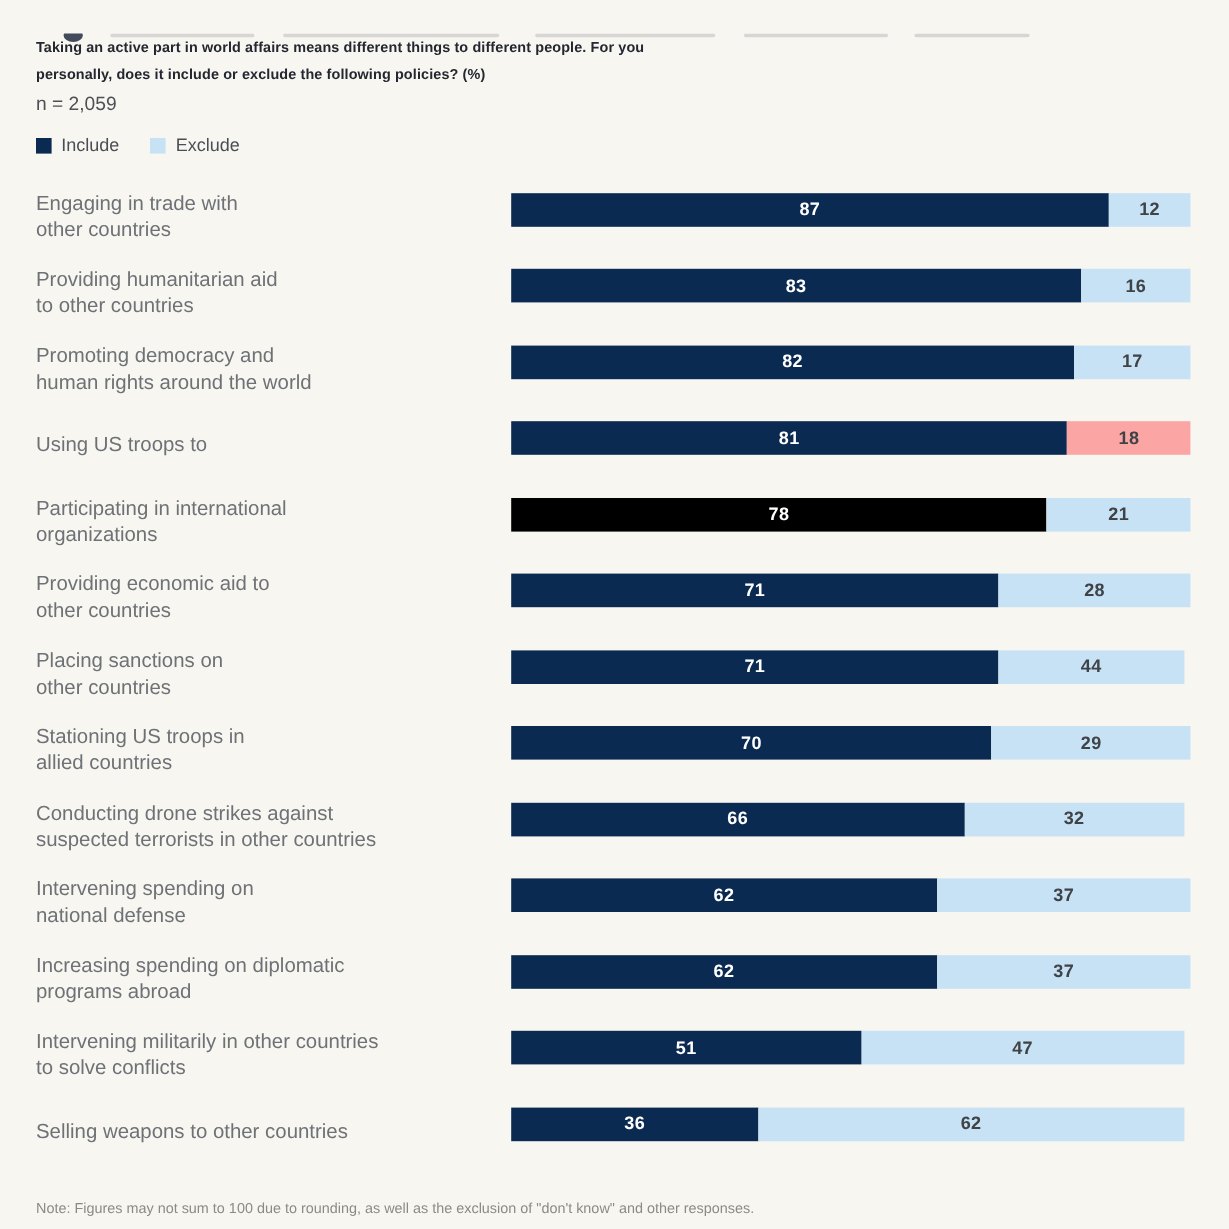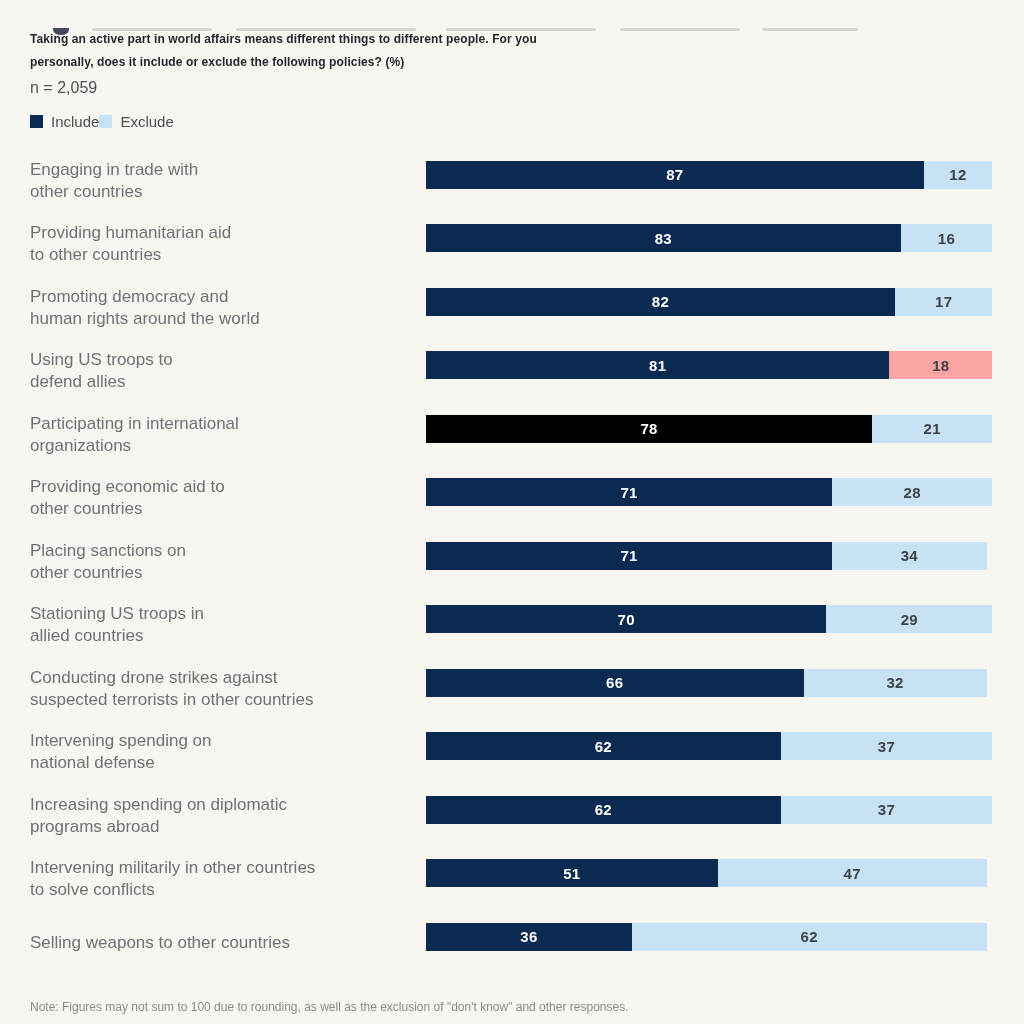--- a/index.html
+++ b/index.html
@@ -21,21 +21,21 @@
     position: absolute; top: 0; height: 3px; background: rgba(70,74,88,0.18); border-radius: 2px;
   }
 
   .question {
     margin-top: 28px;
     font-size: 12px; line-height: 23px; font-weight: bold;
     color: #23272f; letter-spacing: 0.1px;
   }
   .sample { margin-top: 5px; font-size: 16px; color: #4d5156; }
 
-  .legend { margin-top: 16px; display: flex; align-items: center; }
+  .legend { margin-top: 16px; display: flex; align-items: center; gap: 26px; }
   .legend-item { display: flex; align-items: center; gap: 8px; }
   .legend-swatch { width: 13px; height: 13px; display: inline-block; }
   .legend-label { font-size: 15px; color: #4a4e54; }
 
   .chart { margin-top: 19px; }
   .bar-row { display: flex; align-items: center; height: 63.5px; }
   .row-label {
     width: 377px; flex: 0 0 377px;
     font-size: 17px; line-height: 22px; color: #6e7276;
   }
@@ -109,21 +109,20 @@
           <div>human rights around the world</div>
         </div>
         <div class="bar-track">
           <div class="seg seg-include" style="width: 82%; background: rgb(11, 42, 82);">82</div>
           <div class="seg seg-exclude" style="width: 17%; background: rgb(198, 226, 244);">17</div>
         </div>
       </div>
       <div class="bar-row">
         <div class="row-label">
           <div>Using US troops to</div>
-          <div>defend allies</div>
         </div>
         <div class="bar-track">
           <div class="seg seg-include" style="width: 81%; background: rgb(11, 42, 82);">81</div>
           <div class="seg seg-exclude" style="width: 18%; background: #fca5a5;">18</div>
         </div>
       </div>
       <div class="bar-row">
         <div class="row-label">
           <div>Participating in international</div>
           <div>organizations</div>
@@ -143,21 +142,21 @@
           <div class="seg seg-exclude" style="width: 28%; background: rgb(198, 226, 244);">28</div>
         </div>
       </div>
       <div class="bar-row">
         <div class="row-label">
           <div>Placing sanctions on</div>
           <div>other countries</div>
         </div>
         <div class="bar-track">
           <div class="seg seg-include" style="width: 71%; background: rgb(11, 42, 82);">71</div>
-          <div class="seg seg-exclude" style="width: 27%; background: rgb(198, 226, 244);">34</div>
+          <div class="seg seg-exclude" style="width: 27%; background: rgb(198, 226, 244);">44</div>
         </div>
       </div>
       <div class="bar-row">
         <div class="row-label">
           <div>Stationing US troops in</div>
           <div>allied countries</div>
         </div>
         <div class="bar-track">
           <div class="seg seg-include" style="width: 70%; background: rgb(11, 42, 82);">70</div>
           <div class="seg seg-exclude" style="width: 29%; background: rgb(198, 226, 244);">29</div>

